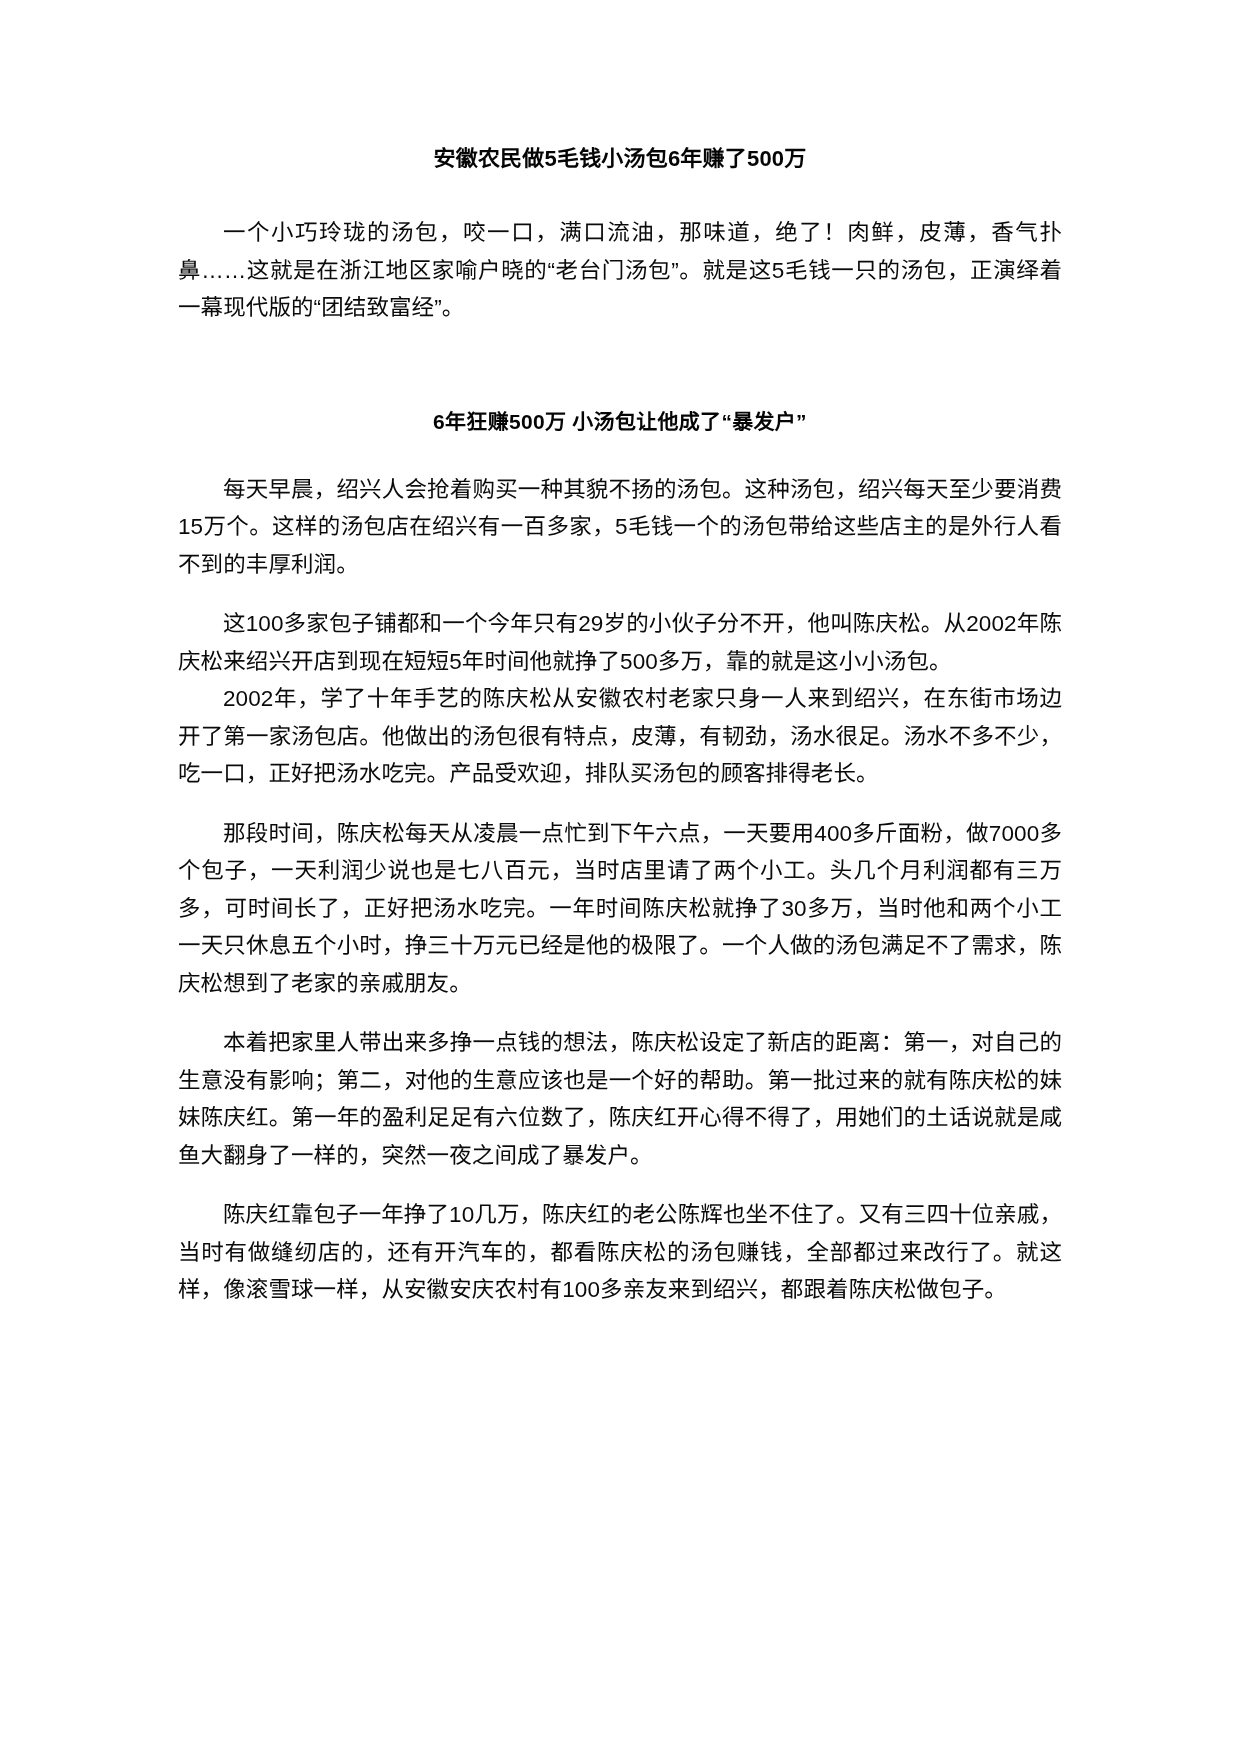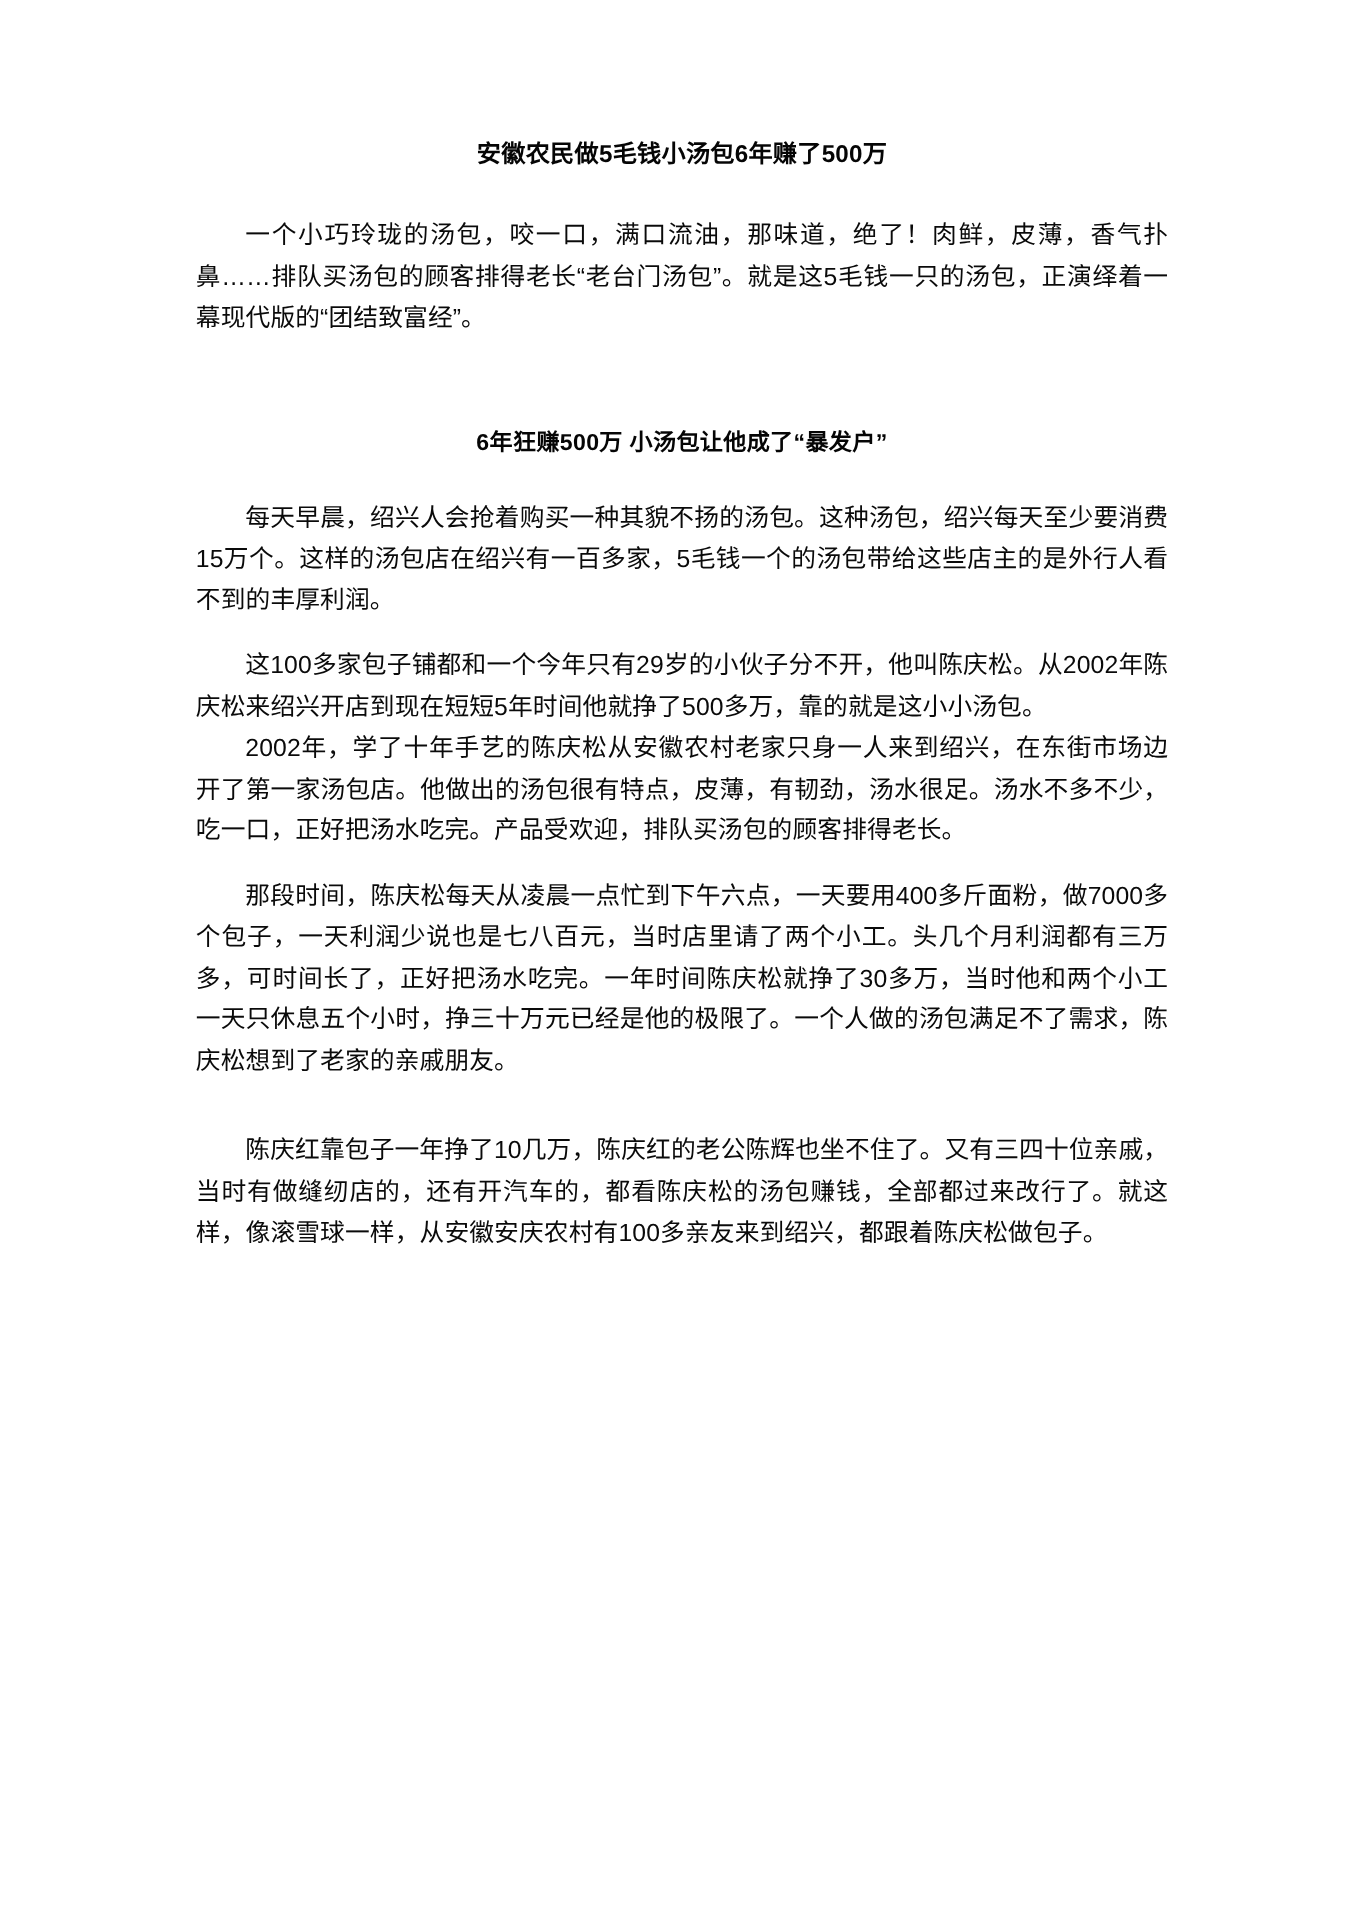--- a/index.html
+++ b/index.html
@@ -21,21 +21,21 @@
     height: 1754px;
     margin: 0 auto;
     background: #ffffff;
     overflow: hidden;
     box-sizing: border-box;
   }
 
   .doc-body {
     position: absolute;
     left: 178px;
-    top: 123px;
+    top: 142px;
     width: 884px;
   }
 
   .doc-title {
     font-size: 22px;
     font-weight: bold;
     line-height: 34px;
     text-align: center;
     letter-spacing: 0.2px;
     margin: 0 0 0 0;
@@ -92,21 +92,21 @@
 </head>
 <body>
 
 <div class="page">
   <div class="doc-body">
 
     <h1 class="doc-title">安徽农民做5毛钱小汤包6年赚了500万</h1>
 
     <div class="title-gap"></div>
 
-    <p class="para indent">一个小巧玲珑的汤包，咬一口，满口流油，那味道，绝了！肉鲜，皮薄，香气扑鼻……排队买汤包的顾客排得老长“老台门汤包”。就是这5毛钱一只的汤包，正演绎着一幕现代版的“团结致富经”。</p>
+    <p class="para indent">一个小巧玲珑的汤包，咬一口，满口流油，那味道，绝了！肉鲜，皮薄，香气扑鼻……这就是在浙江地区家喻户晓的“老台门汤包”。就是这5毛钱一只的汤包，正演绎着一幕现代版的“团结致富经”。</p>
 
     <div class="para-gap"></div>
 
 
     <div class="section-gap-before"></div>
 
     <h2 class="subhead">6年狂赚500万  小汤包让他成了“暴发户”</h2>
 
     <div class="section-gap-after"></div>
 
@@ -119,19 +119,20 @@
     <div class="para-gap-sm"></div>
 
     <p class="para indent">2002年，学了十年手艺的陈庆松从安徽农村老家只身一人来到绍兴，在东街市场边开了第一家汤包店。他做出的汤包很有特点，皮薄，有韧劲，汤水很足。汤水不多不少，吃一口，正好把汤水吃完。产品受欢迎，排队买汤包的顾客排得老长。</p>
 
     <div class="para-gap"></div>
 
     <p class="para indent">那段时间，陈庆松每天从凌晨一点忙到下午六点，一天要用400多斤面粉，做7000多个包子，一天利润少说也是七八百元，当时店里请了两个小工。头几个月利润都有三万多，可时间长了，正好把汤水吃完。一年时间陈庆松就挣了30多万，当时他和两个小工一天只休息五个小时，挣三十万元已经是他的极限了。一个人做的汤包满足不了需求，陈庆松想到了老家的亲戚朋友。</p>
 
     <div class="para-gap"></div>
 
+    <p class="para indent">本着把家里人带出来多挣一点钱的想法，陈庆松设定了新店的距离：第一，对自己的生意没有影响；第二，对他的生意应该也是一个好的帮助。第一批过来的就有陈庆松的妹妹陈庆红。第一年的盈利足足有六位数了，陈庆红开心得不得了，用她们的土话说就是咸鱼大翻身了一样的，突然一夜之间成了暴发户。</p>
 
     <div class="para-gap"></div>
 
     <p class="para indent">陈庆红靠包子一年挣了10几万，陈庆红的老公陈辉也坐不住了。又有三四十位亲戚，当时有做缝纫店的，还有开汽车的，都看陈庆松的汤包赚钱，全部都过来改行了。就这样，像滚雪球一样，从安徽安庆农村有100多亲友来到绍兴，都跟着陈庆松做包子。</p>
 
   </div>
 </div>
 
 </body></html>

